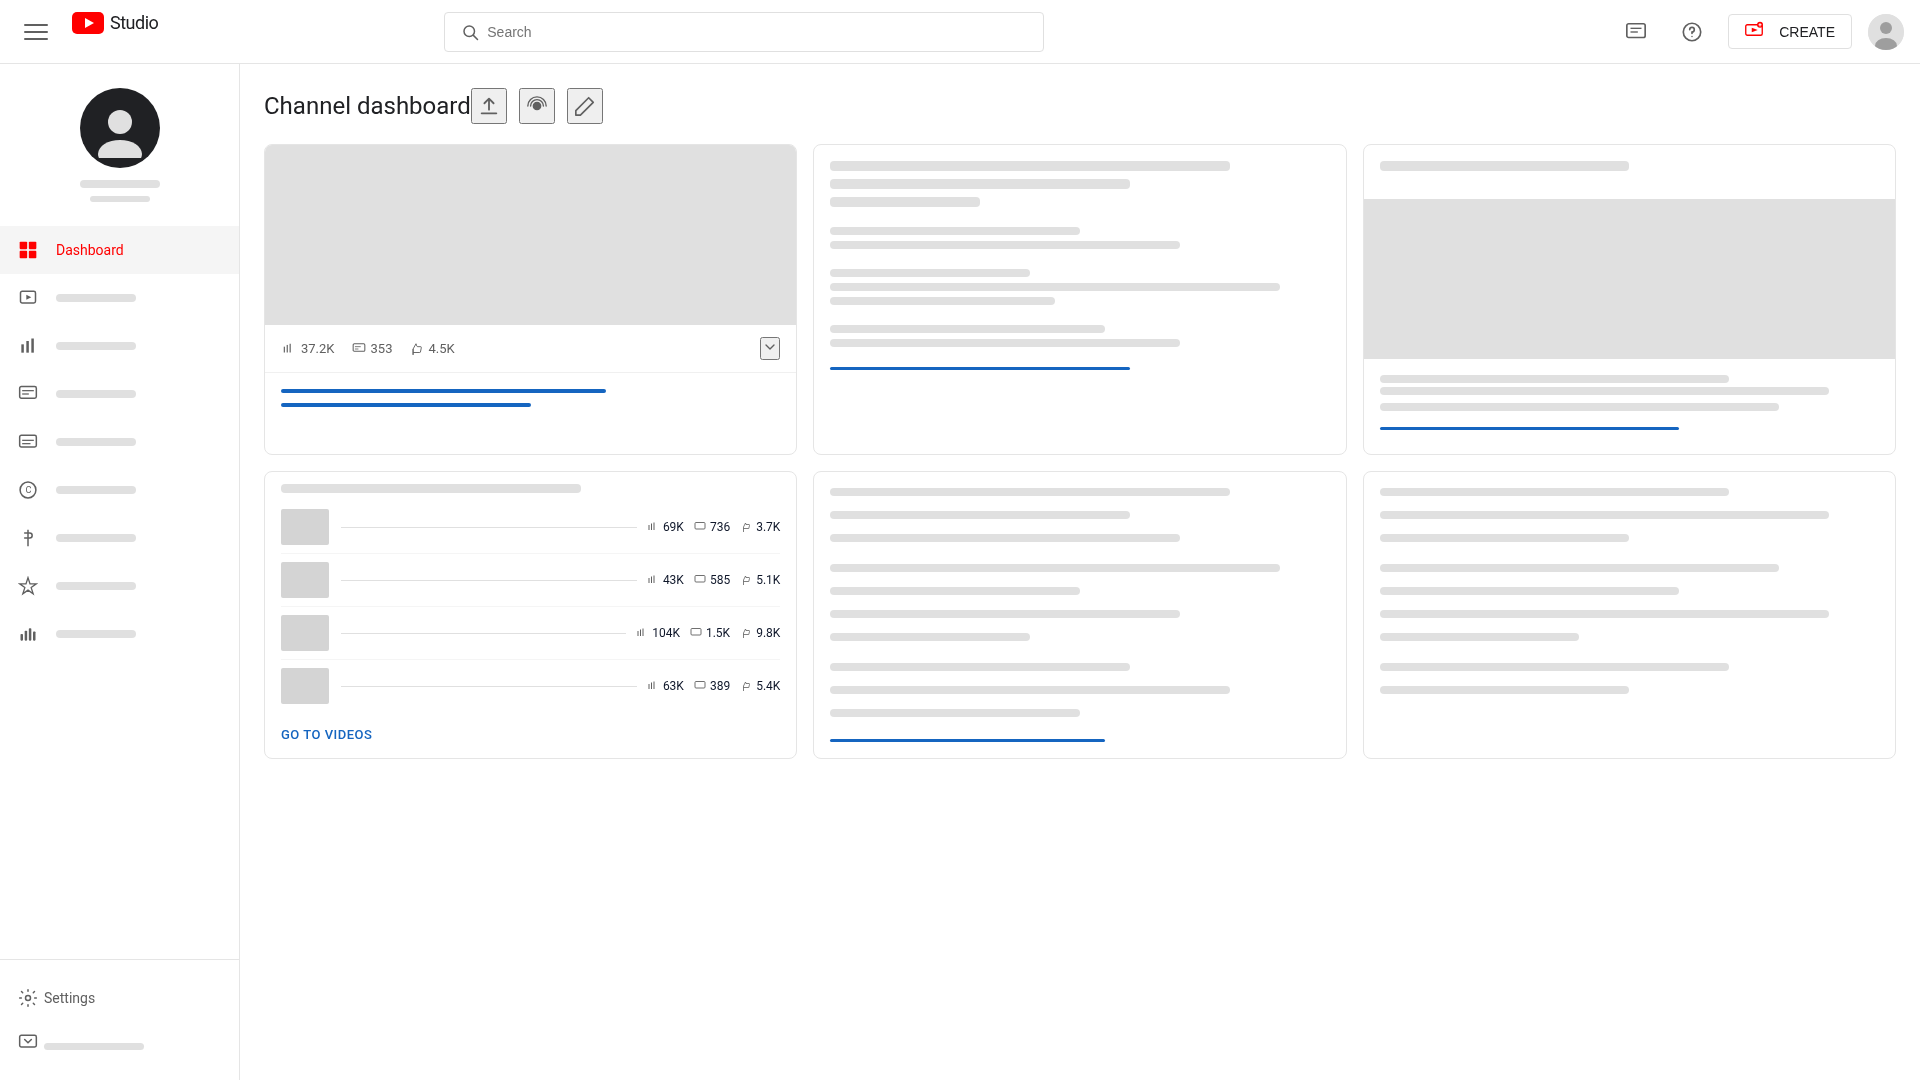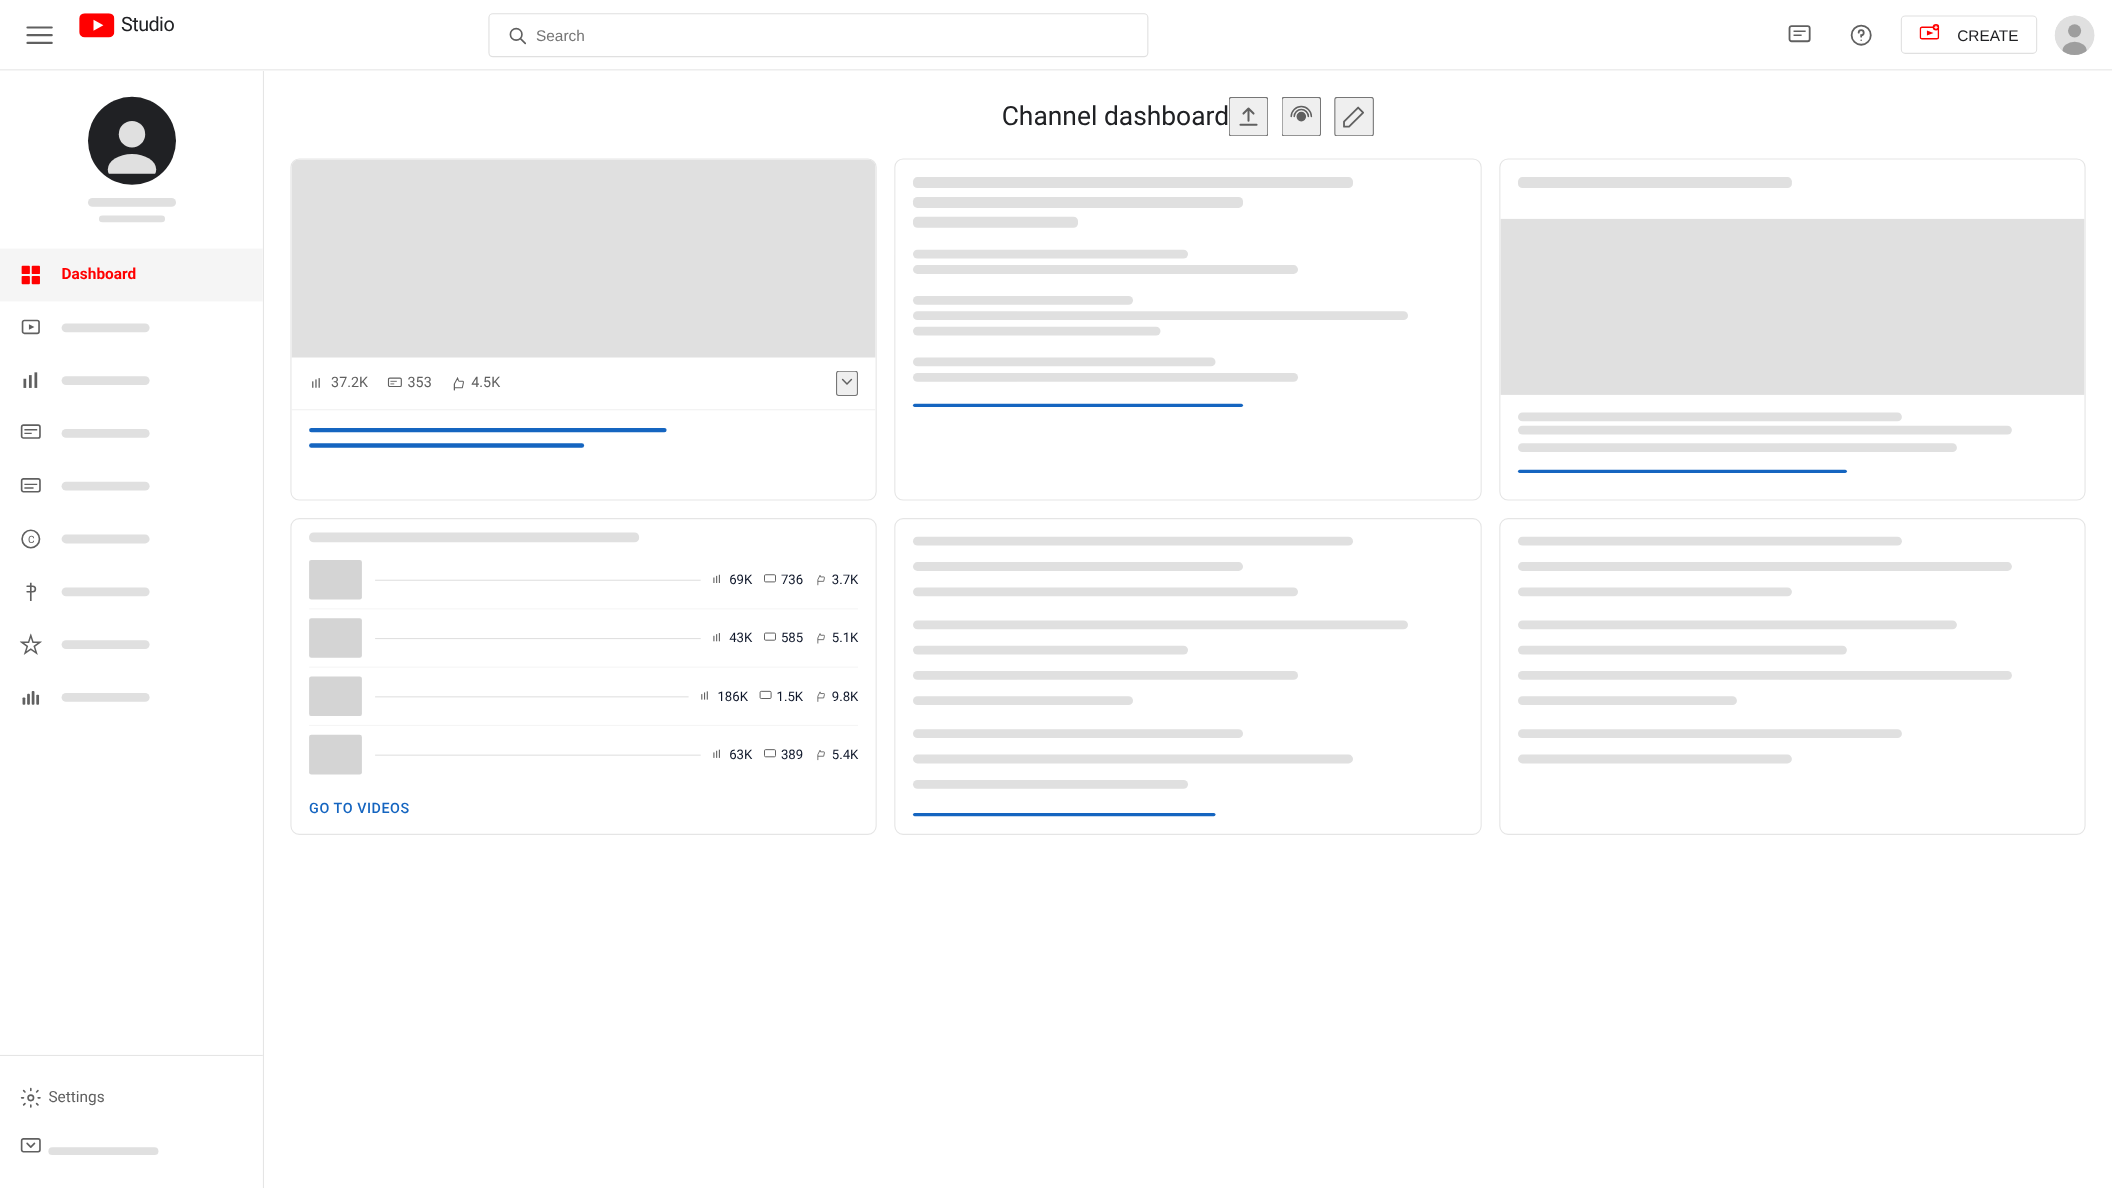--- a/index.html
+++ b/index.html
@@ -50,33 +50,33 @@
     .channel-avatar svg { width: 60px; height: 60px; }
     .channel-name-line { width: 80px; height: 8px; background: #e0e0e0; border-radius: 4px; margin-top: 12px; }
     .channel-sub-line { width: 60px; height: 6px; background: #e0e0e0; border-radius: 4px; margin-top: 8px; }
     .nav-items { flex: 1; }
     .nav-item {
       display: flex; align-items: center; gap: 16px;
       padding: 12px 16px; cursor: pointer;
       transition: background 0.1s;
     }
     .nav-item.active { background: #f5f5f5; }
-    .nav-item.active .nav-item-label { color: #ff0000; font-weight: 700; }
+    .nav-item.active .nav-item-label { color: #ff0000; font-weight: 400; }
     .nav-item.active .nav-icon { color: #ff0000; }
     .nav-icon { width: 24px; height: 24px; display: flex; align-items: center; justify-content: center; color: #606060; flex-shrink: 0; }
     .nav-item-label-line { width: 80px; height: 8px; background: #e0e0e0; border-radius: 4px; }
     .nav-item-label { font-size: 14px; color: #606060; }
     .sidebar-bottom { padding: 16px; border-top: 1px solid #e5e5e5; }
     .settings-item { display: flex; align-items: center; gap: 4px; padding: 10px 0; cursor: pointer; }
     .settings-label { font-size: 14px; color: #606060; }
     .feedback-line { width: 100px; height: 7px; background: #e0e0e0; border-radius: 4px; margin-top: 8px; }
 
     
     .main-content { flex: 1; overflow-y: auto; padding: 24px 24px 24px 24px; background: #fff; }
-    .page-header { display: flex; align-items: center; justify-content: center; margin-bottom: 20px; }
+    .page-header { display: flex; align-items: center; justify-content: flex-start; margin-bottom: 20px; }
     .page-title { font-size: 24px; font-weight: 400; color: #202124; }
     .header-actions { display: flex; align-items: center; gap: 12px; }
     .header-action-btn { width: 36px; height: 36px; display: flex; align-items: center; justify-content: center; cursor: pointer; color: #606060; }
 
     
     .dashboard-grid { display: grid; grid-template-columns: 1fr 1fr 1fr; gap: 16px; }
 
     
     .card { border: 1px solid #e5e5e5; border-radius: 8px; overflow: hidden; background: #fff; }
 
@@ -544,21 +544,21 @@
           <div class="video-item">
             <div class="video-thumb"></div>
             <div class="video-stats">
               <div class="video-stat-sep"></div>
               <div class="video-stat">
                 <svg width="12" height="12" viewBox="0 0 24 24" fill="none">
                     <rect x="3" y="8" width="2" height="10" fill="#606060"></rect>
                     <rect x="8" y="5" width="2" height="13" fill="#606060"></rect>
                     <rect x="13" y="3" width="2" height="15" fill="#606060"></rect>
                   </svg>
-                <span>186K</span>
+                <span>104K</span>
               </div>
               <div class="video-stat">
                 <svg width="12" height="12" viewBox="0 0 24 24" fill="none">
                     <rect x="2" y="3" width="20" height="13" rx="2" stroke="#606060" stroke-width="1.8"></rect>
                   </svg>
                 <span>1.5K</span>
               </div>
               <div class="video-stat">
                 <svg width="12" height="12" viewBox="0 0 24 24" fill="none">
                     <path d="M7 22V12l4-8 1 3h6a1 1 0 0 1 1 1v1l-1.5 6H7" stroke="#606060" stroke-width="1.6"></path>

